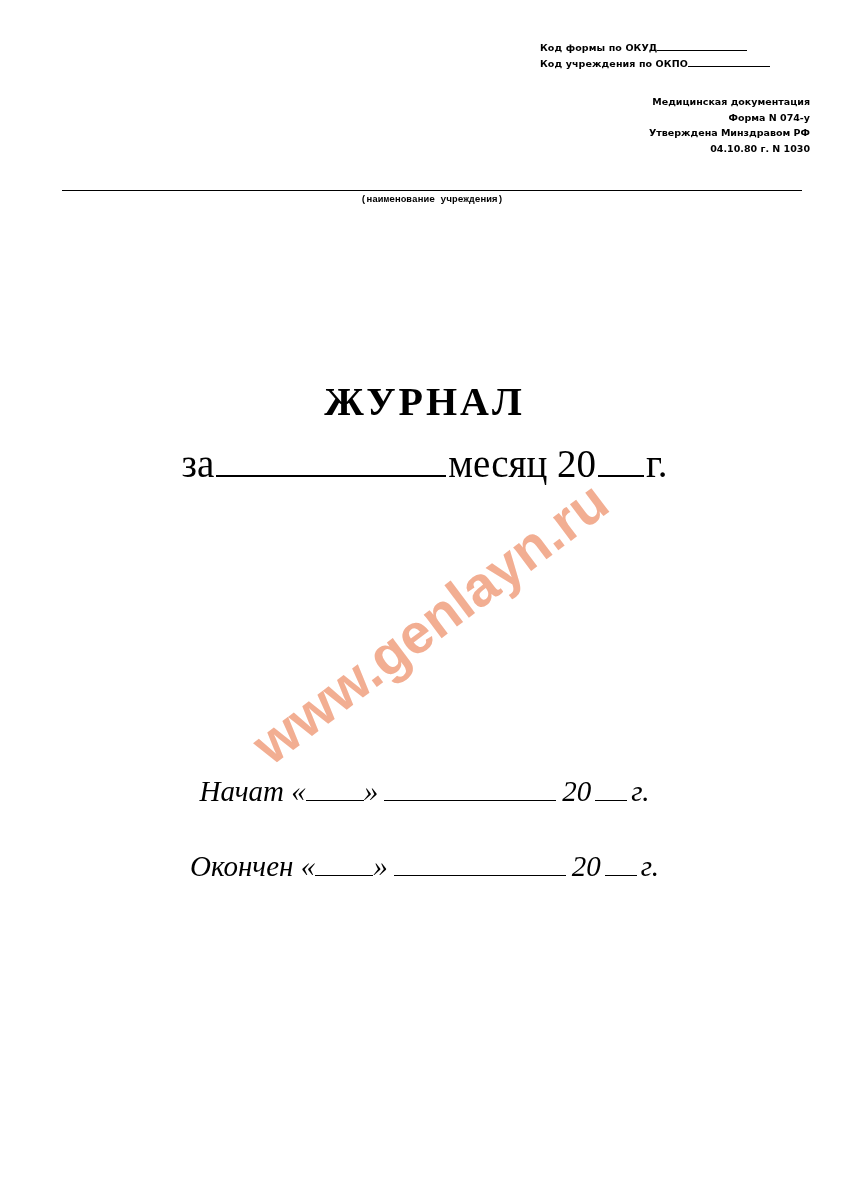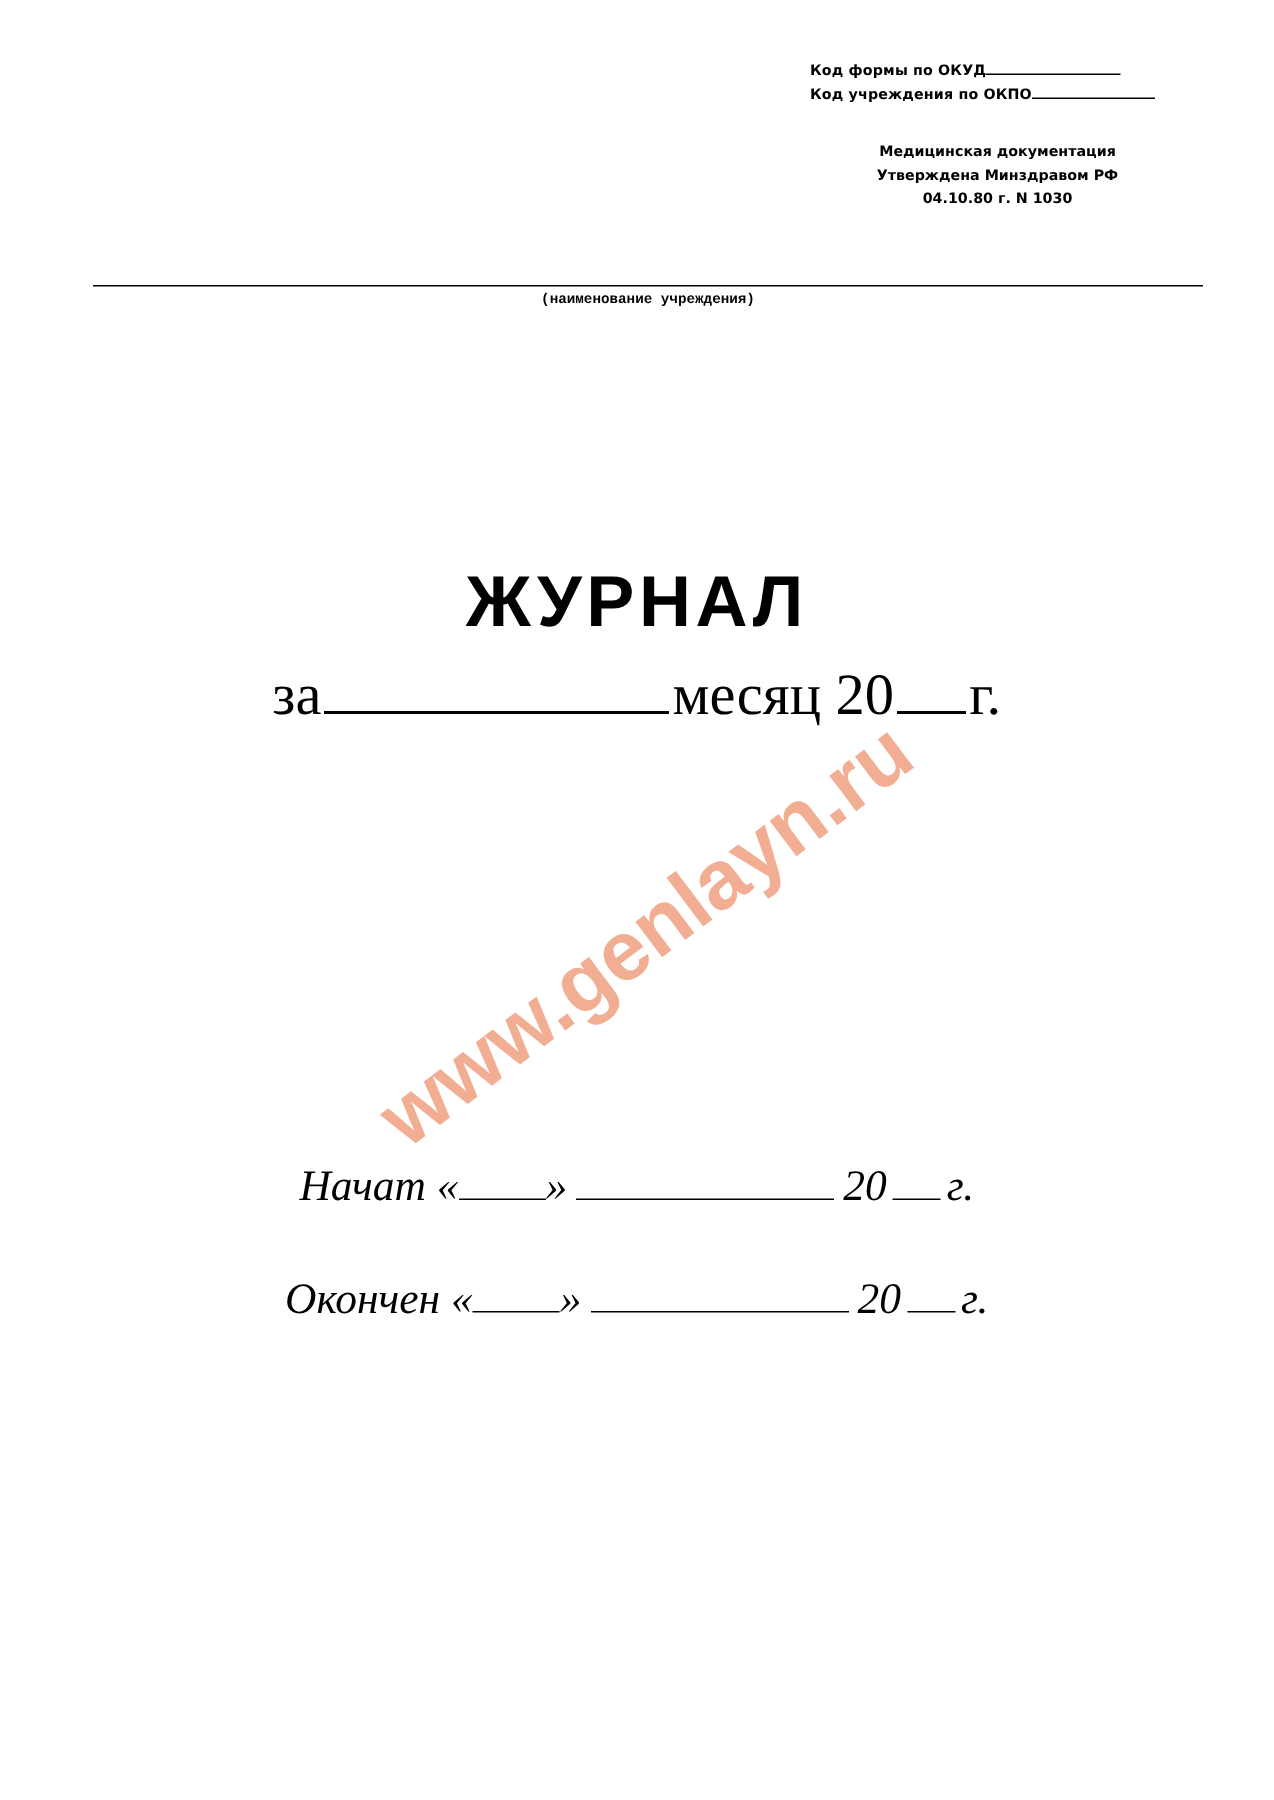--- a/index.html
+++ b/index.html
@@ -46,21 +46,21 @@
   }
   .rule-okud { width: 90px; }
   .rule-okpo { width: 82px; }
 
   
   .meddoc {
     position: absolute;
     left: 520px;
     top: 94px;
     width: 290px;
-    text-align: center;
+    text-align: right;
     font-family: "DejaVu Sans", sans-serif;
     font-weight: bold;
     font-size: 9.5px;
     line-height: 15.5px;
   }
 
   
   .inst-rule {
     position: absolute;
     left: 62px;
@@ -81,23 +81,23 @@
 
   
   .title-block {
     position: absolute;
     left: 40px;
     top: 370px;
     width: 769px;
     text-align: center;
   }
   .title-main {
-    font-family: Liberation Sans, sans-serif;
-    font-weight: bold;
-    font-size: 48px;
+    font-family: Liberation Serif, serif;
+    font-weight: bold;
+    font-size: 40px;
     letter-spacing: 3px;
     line-height: 64px;
   }
   .title-sub {
     font-family: "Liberation Serif", serif;
     font-size: 41px;
     line-height: 58px;
     margin-top: 8px;
     white-space: nowrap;
   }
@@ -194,20 +194,21 @@
     <div class="code-line">
       <span>Код формы по ОКУД</span><span class="code-rule rule-okud"></span>
     </div>
     <div class="code-line">
       <span>Код учреждения по ОКПО</span><span class="code-rule rule-okpo"></span>
     </div>
   </div>
 
   <div class="meddoc">
     <div>Медицинская документация</div>
+    <div>Форма N 074-у</div>
     <div>Утверждена Минздравом РФ</div>
     <div>04.10.80 г. N 1030</div>
   </div>
 
   <div class="inst-rule"></div>
   <div class="inst-caption">(наименование учреждения)</div>
 
   <div class="title-block">
     <div class="title-main">ЖУРНАЛ</div>
     <div class="title-period">

